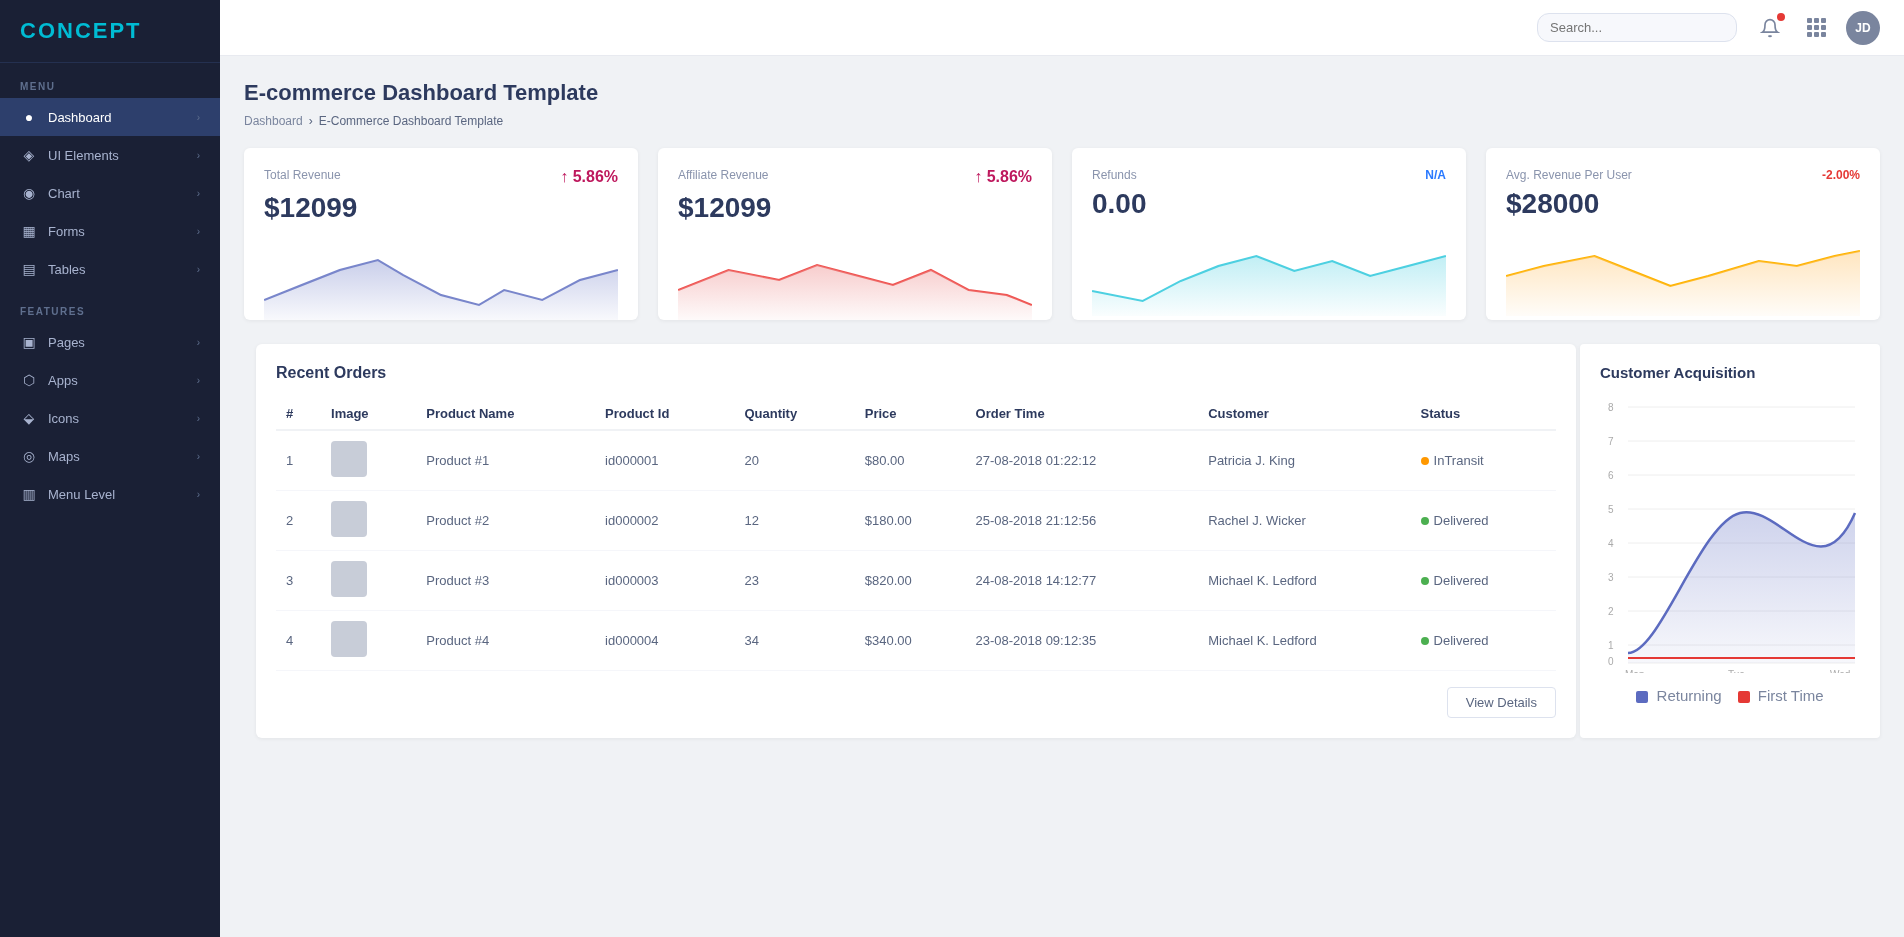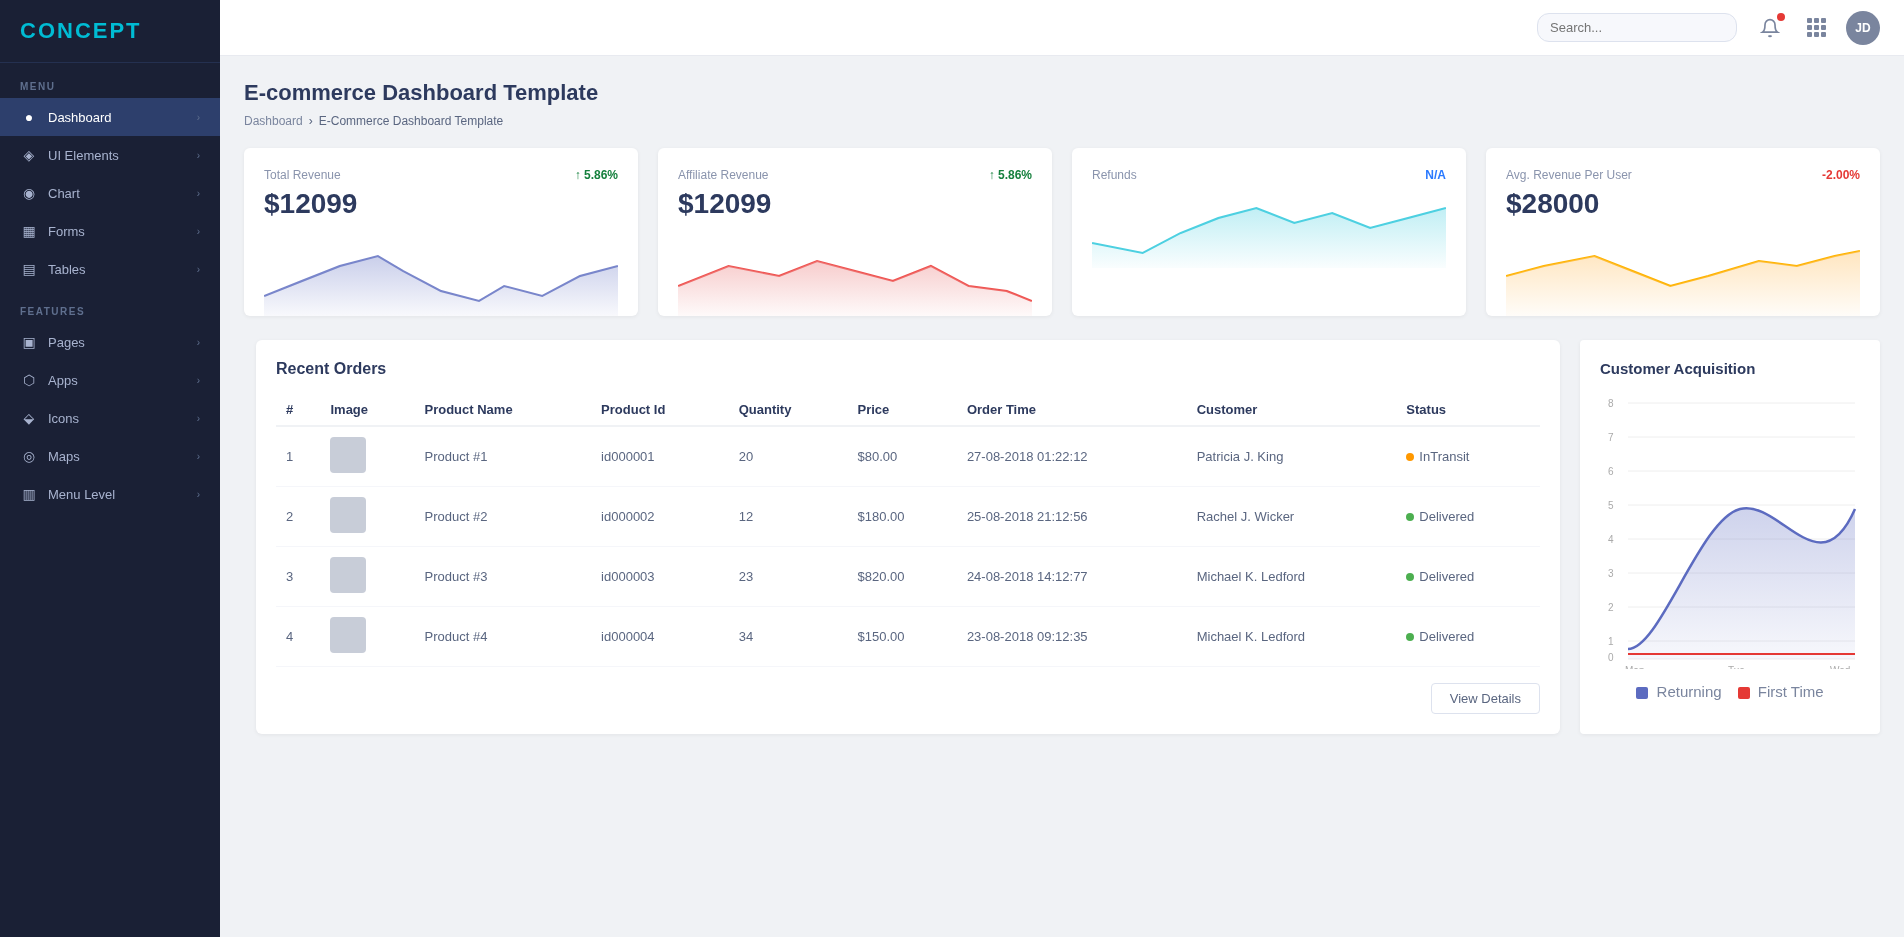--- a/index.html
+++ b/index.html
@@ -143,34 +143,34 @@
       overflow: hidden;
       box-shadow: 0 1px 4px rgba(0,0,0,0.06);
     }
     .stat-card-header {
       display: flex;
       justify-content: space-between;
       align-items: flex-start;
       margin-bottom: 6px;
     }
     .stat-label { font-size: 12px; color: #8a94ad; font-weight: 500; }
-    .stat-change-up { color: #15803d; font-size: 12px; font-weight: 600; }
+    .stat-change-up { color: #be185d; font-size: 16px; font-weight: 600; }
     .stat-change-down { color: #e53935; font-size: 12px; font-weight: 600; }
     .stat-change-na { color: #2979ff; font-size: 12px; font-weight: 600; }
     .stat-value { font-size: 28px; font-weight: 700; color: #2d3a5e; margin-bottom: 16px; }
     .chart-area { height: 80px; position: relative; overflow: hidden; }
 
     
     svg.mini-chart { width: 100%; height: 80px; }
 
     
     .bottom-section {
       display: grid;
       grid-template-columns: 1fr 300px;
-      gap: 20px;
+      gap: 4px;
       padding-left: 12px;
     }
 
     
     .orders-card {
       background: #fff;
       border-radius: 6px;
       padding: 20px;
       box-shadow: 0 1px 4px rgba(0,0,0,0.06);
     }
@@ -418,20 +418,21 @@
             <path d="M0,50 L40,30 L80,40 L110,25 L140,35 L170,45 L200,30 L230,50 L260,55 L280,65 L280,80 L0,80 Z" fill="url(#g2)"></path>
           </svg>
         </div>
       </div>
 
       <div class="stat-card">
         <div class="stat-card-header">
           <span class="stat-label">Refunds</span>
           <span class="stat-change-na">N/A</span>
         </div>
+        <div class="stat-value">0.00</div>
         <div class="chart-area">
           <svg class="mini-chart" viewBox="0 0 280 80" preserveAspectRatio="none">
             <defs>
               <linearGradient id="g3" x1="0" y1="0" x2="0" y2="1">
                 <stop offset="0%" stop-color="#4dd0e1" stop-opacity="0.35"></stop>
                 <stop offset="100%" stop-color="#4dd0e1" stop-opacity="0.03"></stop>
               </linearGradient>
             </defs>
             <path d="M0,55 L40,65 L70,45 L100,30 L130,20 L160,35 L190,25 L220,40 L250,30 L280,20" stroke="#4dd0e1" stroke-width="2" fill="none"></path>
             <path d="M0,55 L40,65 L70,45 L100,30 L130,20 L160,35 L190,25 L220,40 L250,30 L280,20 L280,80 L0,80 Z" fill="url(#g3)"></path>
@@ -517,21 +518,21 @@
     <td>
       <span class="status-dot dot-green"></span>Delivered
     </td>
   </tr>
               <tr>
     <td>4</td>
     <td><span class="product-thumb"></span></td>
     <td>Product #4</td>
     <td>id000004</td>
     <td>34</td>
-    <td>$150.00</td>
+    <td>$340.00</td>
     <td>23-08-2018 09:12:35</td>
     <td>Michael K. Ledford</td>
     <td>
       <span class="status-dot dot-green"></span>Delivered
     </td>
   </tr>
             </tbody>
         </table>
         <div style="display:flex; justify-content:flex-end; margin-top:16px;">
           <button class="view-details-btn">View Details</button>

